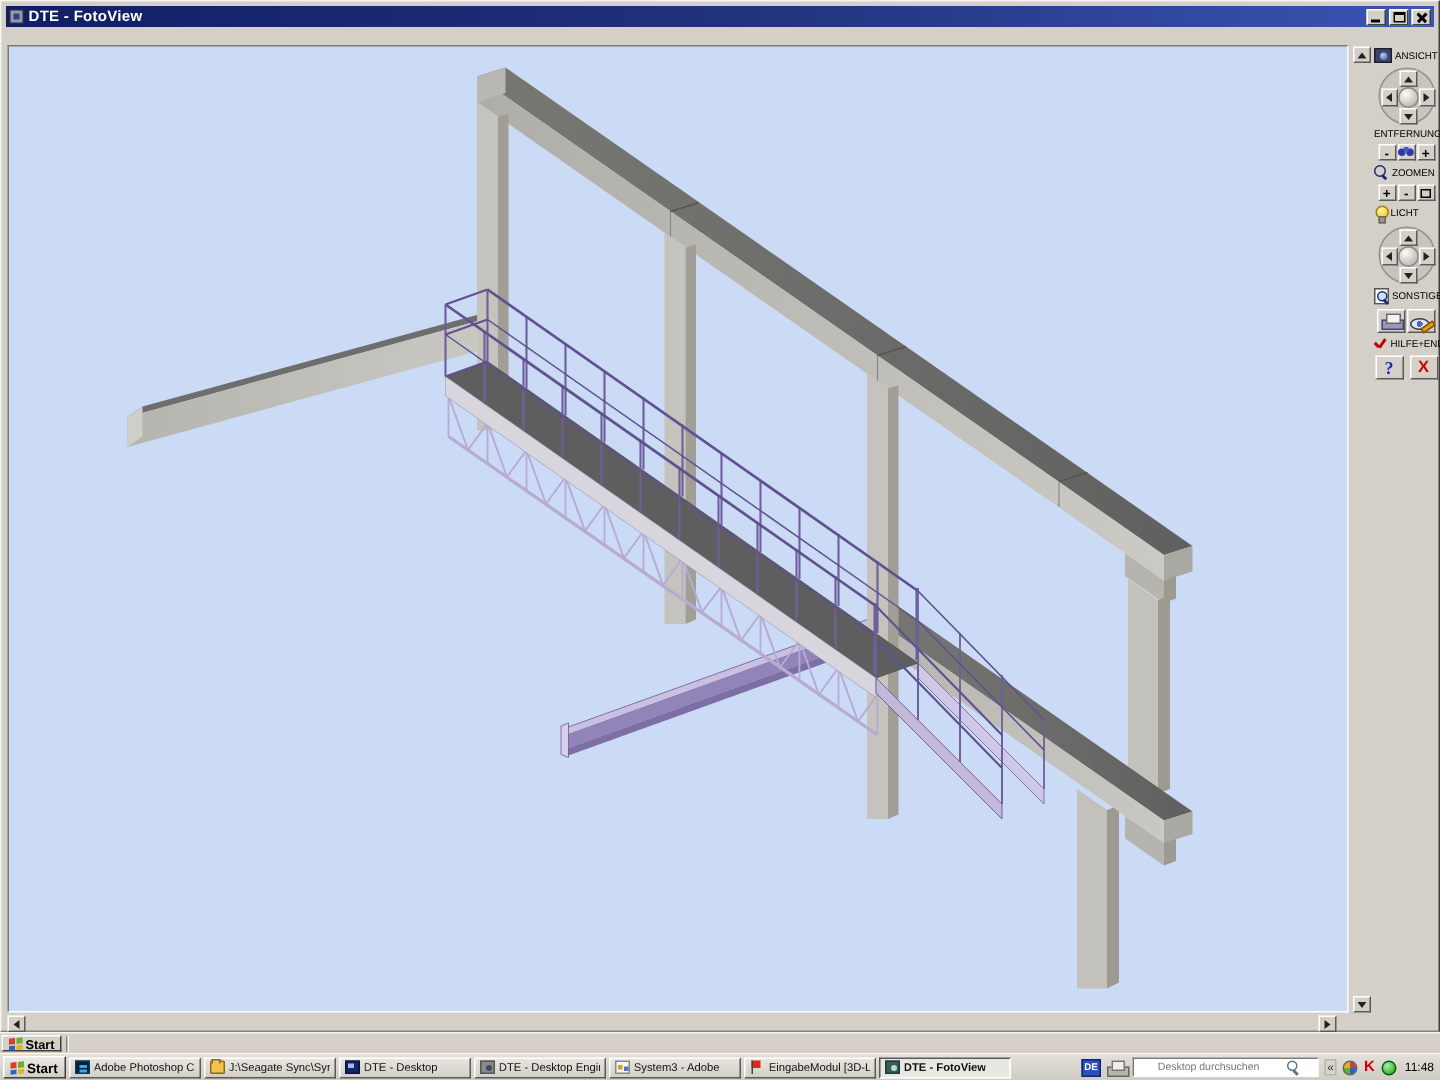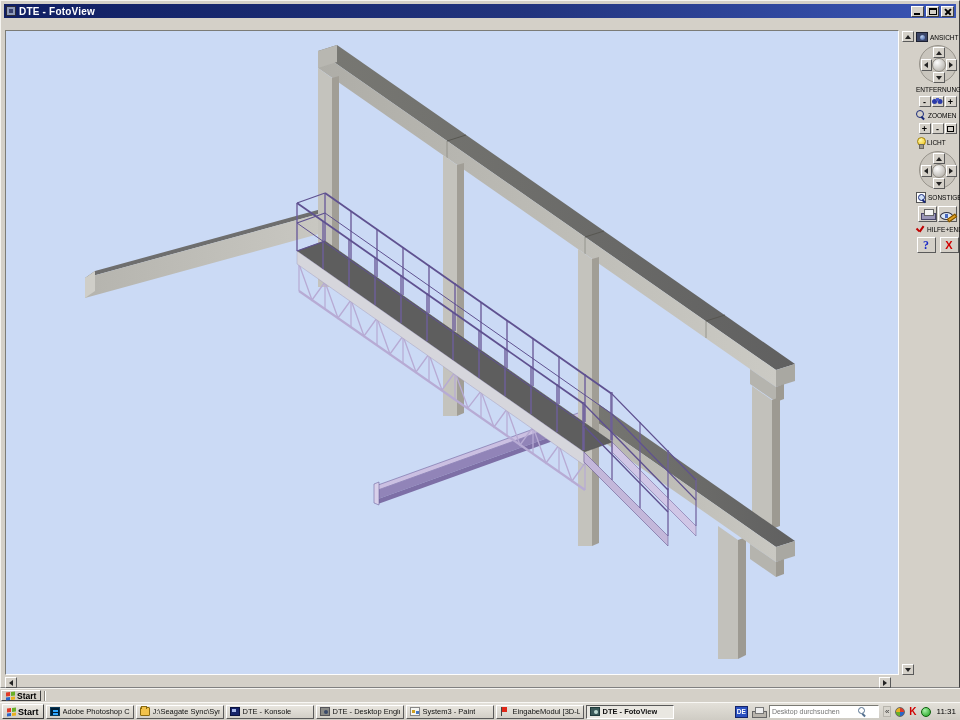--- a/index.html
+++ b/index.html
@@ -137,22 +137,22 @@
   .ti-flag::after { content:""; position:absolute; left:1px; top:0; width:1.5px; height:9px; background:#444; }
   .ti-foto { background:#3c5a5a; border:1px solid #1e3a3a; }
   .ti-foto::after { content:""; position:absolute; left:3px; top:2px; width:4px; height:4px; border-radius:50%; background:#bcd8d0; }
 
   .tray { margin-left:auto; display:flex; align-items:center; gap:4px; padding-right:2px; }
   .lang-ico { width:13px; height:12px; background:#2a50c0; color:#fff; font-size:6.5px; font-weight:bold;
     display:flex; align-items:center; justify-content:center; border:1px solid #14246a; }
   .printer-tray { width:13px; height:10px; position:relative; }
   .printer-tray::before { content:""; position:absolute; left:0; top:4px; width:13px; height:5px; background:#b8b4ac; border:1px solid #666; }
   .printer-tray::after { content:""; position:absolute; left:3px; top:0; width:7px; height:5px; background:#eee; border:1px solid #777; }
-  .search-box { display:flex; align-items:center; width:110px; height:13px; background:#fff;
-    border:1px solid; border-color:#7a7a74 #fff #fff #7a7a74; padding:0 2px; gap:0; }
+  .search-box { display:flex; align-items:center; width:124px; height:13px; background:#fff;
+    border:1px solid; border-color:#7a7a74 #fff #fff #7a7a74; padding:0 16px; gap:0; }
   .search-box input { border:none; outline:none; width:86px; font-size:7px; color:#555;
     font-family:"Liberation Sans", sans-serif; background:transparent; }
   .search-mag { width:9px; height:9px; position:relative; flex:none; }
   .search-mag::before { content:""; position:absolute; left:0; top:0; width:5px; height:5px; border:1.4px solid #55718f; border-radius:50%; }
   .search-mag::after { content:""; position:absolute; left:5.5px; top:5.5px; width:3.5px; height:1.5px; background:#55718f; transform:rotate(45deg); transform-origin:0 0; }
   .chevron { font-size:8px; color:#333; background:#d8d5cd; border:1px solid #b8b5ad; padding:0 1px; height:11px; display:flex; align-items:center; }
   .tray-globe { width:10px; height:10px; border-radius:50%;
     background:conic-gradient(#e03a28 0 25%, #2a66c8 0 50%, #68b028 0 75%, #e8b020 0); border:1px solid #666; }
   .tray-k { color:#d00000; font-weight:bold; font-size:10px; line-height:10px; }
   .tray-green { width:10px; height:10px; border-radius:50%;
@@ -397,29 +397,29 @@
     <span class="task-btn">
       <span class="ti ti-ps"></span>
       <span class="lbl">Adobe Photoshop CS3 E...</span>
     </span>
     <span class="task-btn">
       <span class="ti ti-folder"></span>
       <span class="lbl">J:\Seagate Sync\SyncRe...</span>
     </span>
     <span class="task-btn">
       <span class="ti ti-console"></span>
-      <span class="lbl">DTE - Konsole</span>
+      <span class="lbl">DTE - Desktop</span>
     </span>
     <span class="task-btn">
       <span class="ti ti-cam"></span>
       <span class="lbl">DTE - Desktop Engineeri...</span>
     </span>
     <span class="task-btn">
       <span class="ti ti-paint"></span>
-      <span class="lbl">System3 - Paint</span>
+      <span class="lbl">System3 - Adobe</span>
     </span>
     <span class="task-btn">
       <span class="ti ti-flag"></span>
       <span class="lbl">EingabeModul [3D-Laufst...</span>
     </span>
     <span class="task-btn active">
       <span class="ti ti-foto"></span>
       <span class="lbl">DTE - FotoView</span>
     </span>
 
@@ -427,16 +427,16 @@
       <span class="lang-ico">DE</span>
       <span class="printer-tray"></span>
       <span class="search-box">
         <input type="text" placeholder="Desktop durchsuchen" style="">
         <span class="search-mag"></span>
       </span>
       <span class="chevron">«</span>
       <span class="tray-globe"></span>
       <span class="tray-k">K</span>
       <span class="tray-green"></span>
-      <span class="clock">11:31</span>
+      <span class="clock">11:48</span>
     </span>
   </div>
 </div>
 
 </body></html>

